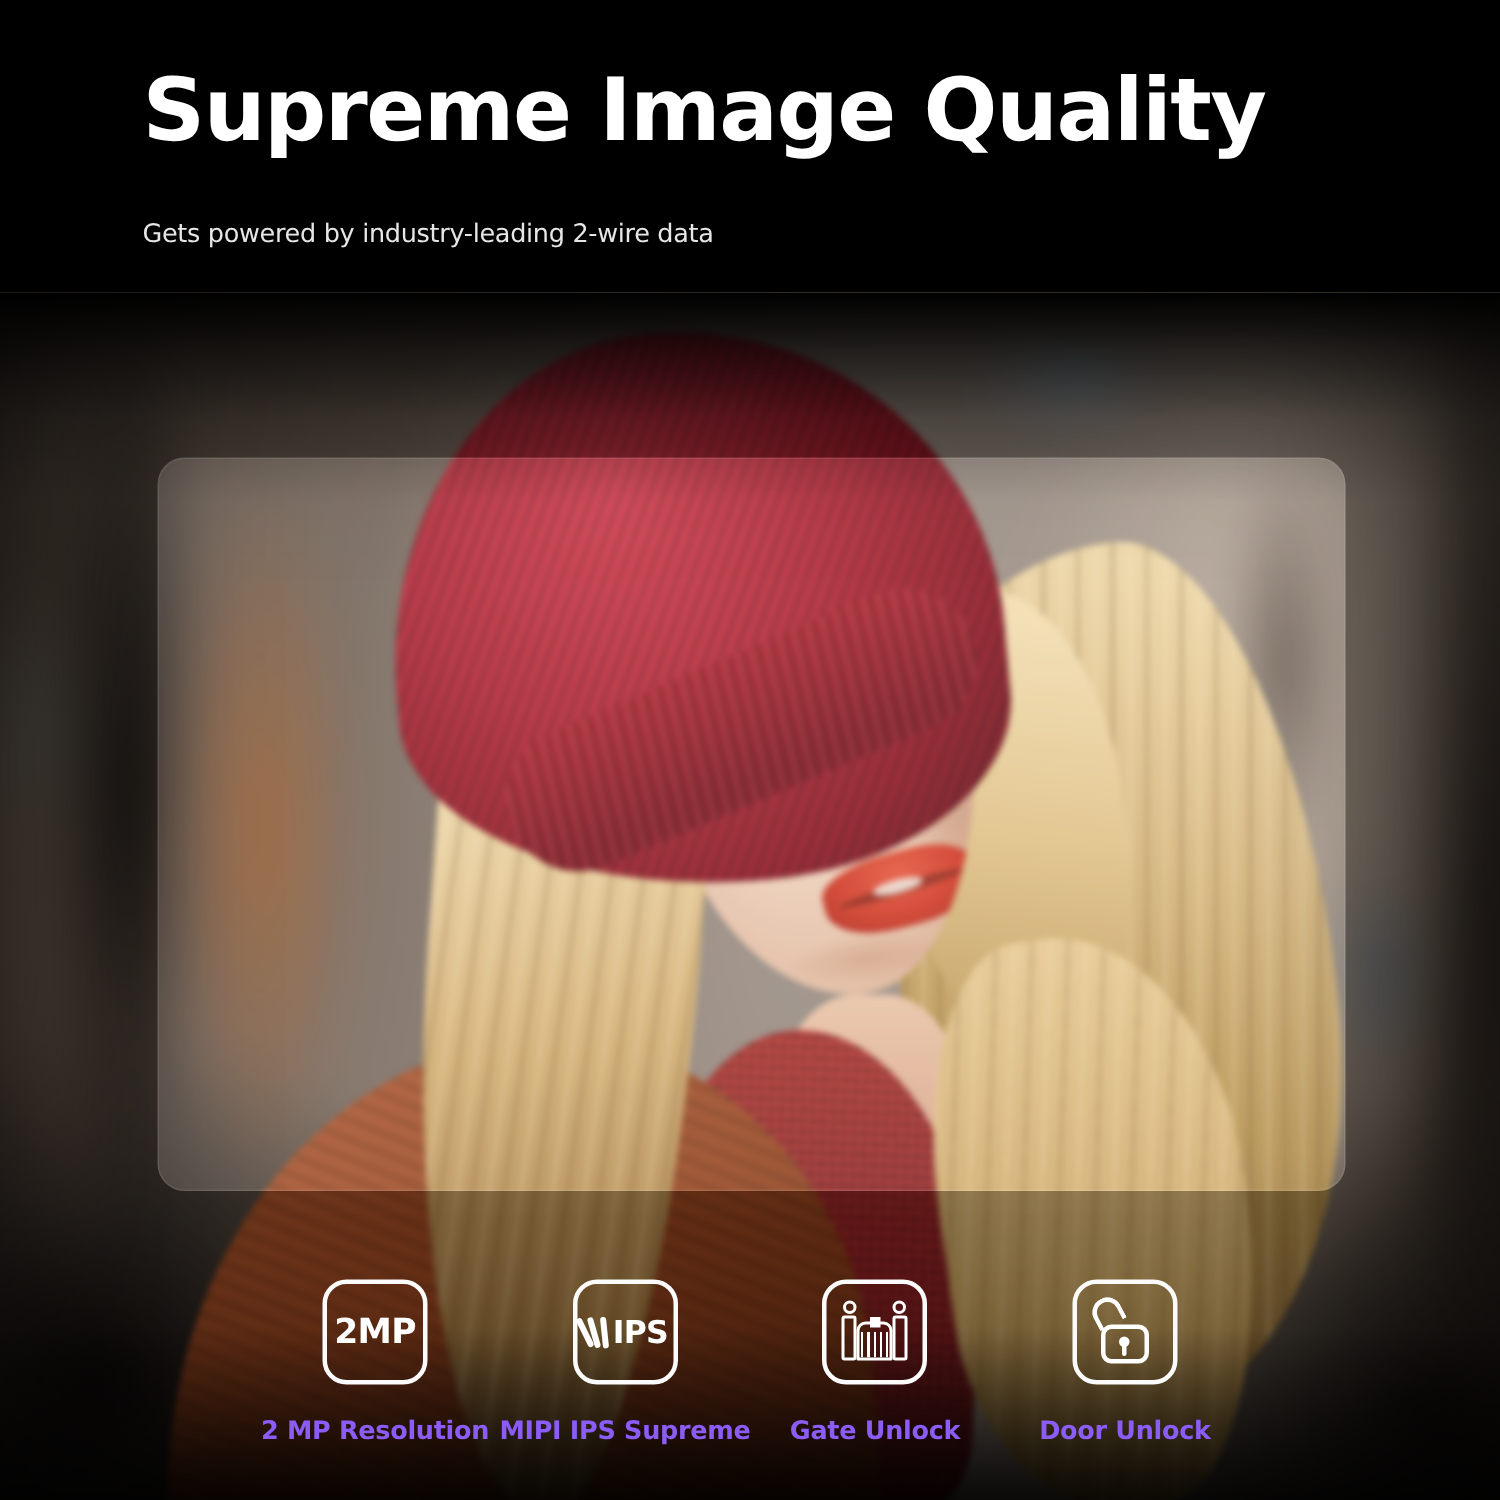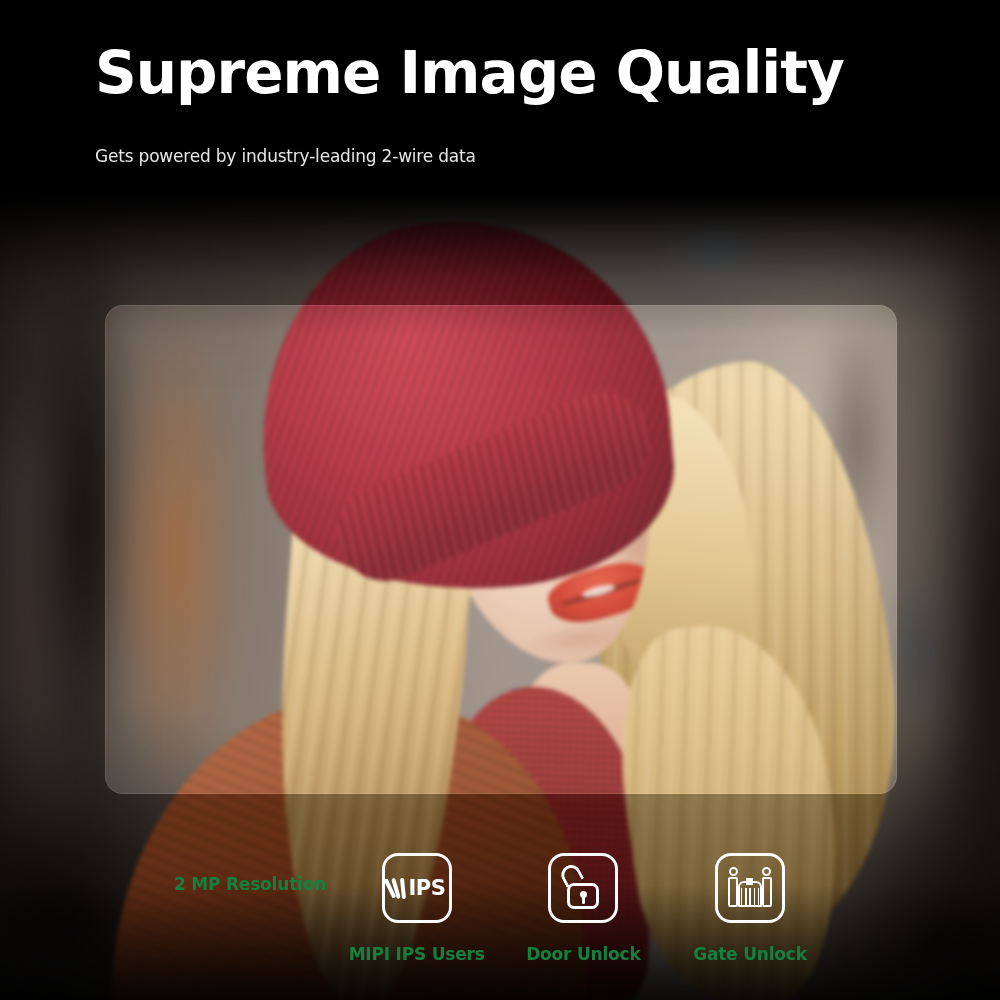--- a/index.html
+++ b/index.html
@@ -130,21 +130,21 @@
     font-weight:700;letter-spacing:-1px;z-index:30;}
   .desc{position:absolute;left:95px;top:139px;z-index:30;color:#e6e6e6;font-size:17px;
     line-height:34px;font-weight:400;letter-spacing:-.2px;text-align:right;}
 
   
   .features{position:absolute;left:180px;top:853px;width:640px;display:flex;
     justify-content:space-between;z-index:30;}
   .feature{width:140px;display:flex;flex-direction:column;align-items:center;}
   .icon-box{width:70px;height:70px;box-sizing:border-box;border:3px solid #fbfbfb;border-radius:16px;
     display:flex;align-items:center;justify-content:center;color:#fff;}
-  .feature .label{margin-top:21px;color:#15803d;font-size:17px;font-weight:700;letter-spacing:-.2px;white-space:nowrap;}
+  .feature .label{margin-top:21px;color:#8b5cf6;font-size:17px;font-weight:700;letter-spacing:-.2px;white-space:nowrap;}
   .badge-text{font-size:23px;font-weight:800;letter-spacing:-.5px;}
   .ips-wrap{display:flex;align-items:center;}
   .stroke{width:3.5px;height:21px;background:#fff;border-radius:2px;margin-right:3px;}
   .s1{transform:rotate(-26deg);}
   .s2{transform:rotate(-16deg);}
   .s3{transform:rotate(-6deg);margin-right:4px;}
   .ips-text{font-size:21px;font-weight:800;letter-spacing:-.5px;}
 
   .lock{position:relative;width:36px;height:30px;margin-top:12px;}
   .lock-body{position:absolute;left:2px;bottom:0;width:32px;height:26px;box-sizing:border-box;
@@ -219,58 +219,61 @@
   </div>
 
   <h1 class="title">Supreme Image Quality</h1>
   <div class="desc">
     <div>Gets powered by industry-leading 2-wire data</div>
   </div>
 
   <div class="features">
 
     <div class="feature">
+      <div class="icon-box">
+        <span class="badge-text">2MP</span>
+      </div>
       <div class="label">2 MP Resolution</div>
     </div>
 
     <div class="feature">
       <div class="icon-box">
         <span class="ips-wrap">
           <span class="stroke s1"></span>
           <span class="stroke s2"></span>
           <span class="stroke s3"></span>
           <span class="ips-text">IPS</span>
         </span>
       </div>
-      <div class="label">MIPI IPS Users</div>
-    </div>
-
-    <div class="feature">
-      <div class="icon-box">
-        <div class="lock">
-          <div class="shackle"></div>
-          <div class="lock-body">
-            <div class="keyhole-circle"></div>
-            <div class="keyhole-stem"></div>
-          </div>
-        </div>
-      </div>
-      <div class="label">Door Unlock</div>
+      <div class="label">MIPI IPS Supreme</div>
     </div>
 
     <div class="feature">
       <div class="icon-box">
         <div class="gate">
           <div class="gcap gcap-l"></div>
           <div class="gcap gcap-r"></div>
           <div class="gpost gpost-l"></div>
           <div class="gpost gpost-r"></div>
           <div class="gpanel">
             <div class="gbars"></div>
           </div>
           <div class="glatch"></div>
         </div>
       </div>
       <div class="label">Gate Unlock</div>
     </div>
 
+    <div class="feature">
+      <div class="icon-box">
+        <div class="lock">
+          <div class="shackle"></div>
+          <div class="lock-body">
+            <div class="keyhole-circle"></div>
+            <div class="keyhole-stem"></div>
+          </div>
+        </div>
+      </div>
+      <div class="label">Door Unlock</div>
+    </div>
+
   </div>
 </div>
 
 </body></html>

